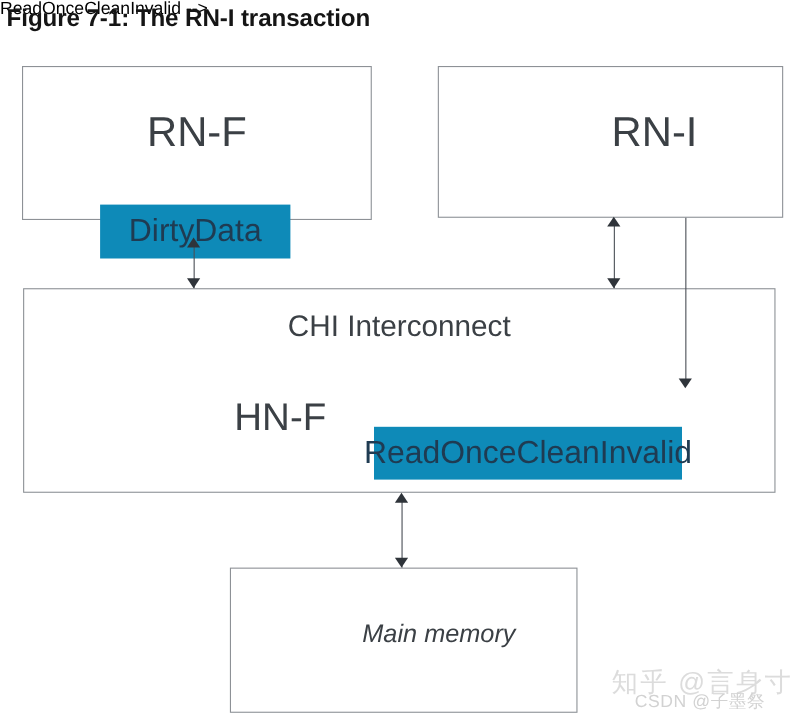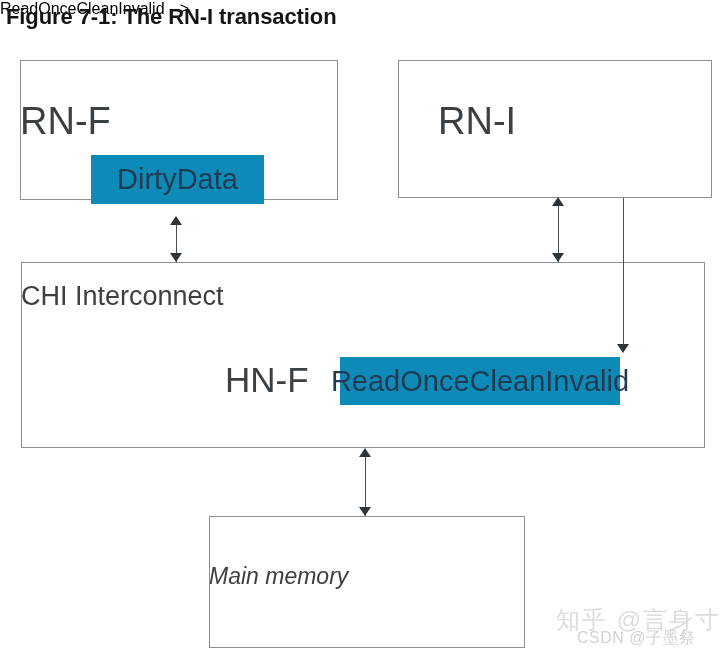--- a/index.html
+++ b/index.html
@@ -31,21 +31,21 @@
     position: absolute;
     background: #ffffff;
     border: 1.6px solid #8d9196;
     box-sizing: border-box;
   }
 
   .node-label {
     position: absolute;
     left: 0;
     right: 0;
-    text-align: left;
+    text-align: center;
     color: #3b4045;
     font-weight: 400;
     white-space: nowrap;
   }
 
   
   #rnf-box   { left: 20px;  top: 60px;  width: 318px; height: 140px; }
   #rnf-label { top: 100px;  left: 20px; width: 318px; font-size: 38px; }
 
   
@@ -56,37 +56,37 @@
   #chi-box   { left: 21px;  top: 262px; width: 684px; height: 186px; }
   #chi-label { top: 281px;  left: 21px;  width: 684px; font-size: 27px; }
 
   #hnf-label {
     position: absolute;
     left: 213px;
     top: 360px;
     font-size: 35px;
     color: #3b4045;
     white-space: nowrap;
-    margin-left: 12px;
   }
 
   
   #mem-box   { left: 209px; top: 516px; width: 316px; height: 132px; }
   #mem-label { top: 563px;  left: 209px; width: 380px; font-size: 23px; font-style: italic; }
 
   
   .badge {
     position: absolute;
     background: #0e8ab8;
     color: #1f3b52;
     display: flex;
     align-items: center;
     justify-content: center;
     white-space: nowrap;
     box-sizing: border-box;
+    margin-top: 31px;
   }
   #dirty-data-badge {
     left: 91px;  top: 155px;  width: 173px; height: 49px;
     font-size: 29px;
   }
   #readonce-badge {
     left: 340px; top: 357px;  width: 280px; height: 48px;
     font-size: 29px;
   }
 

